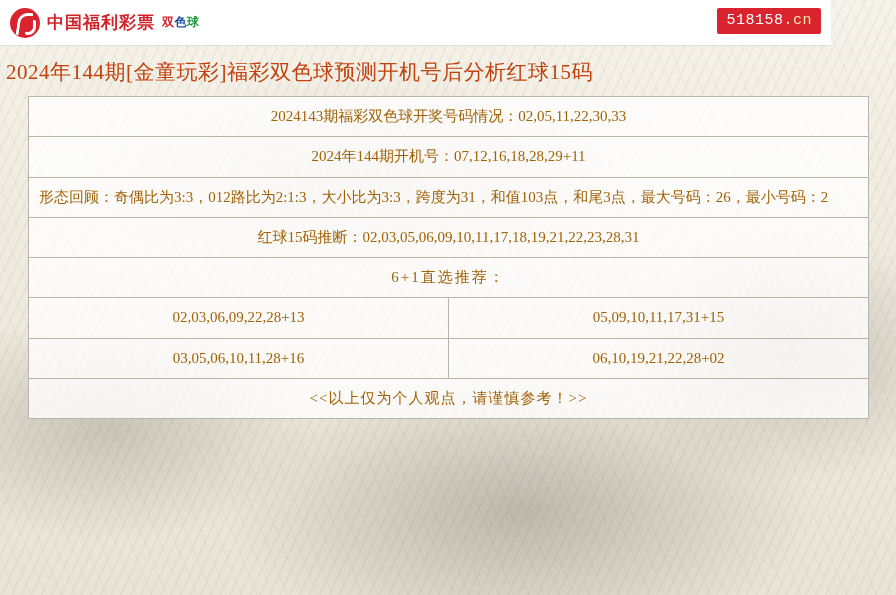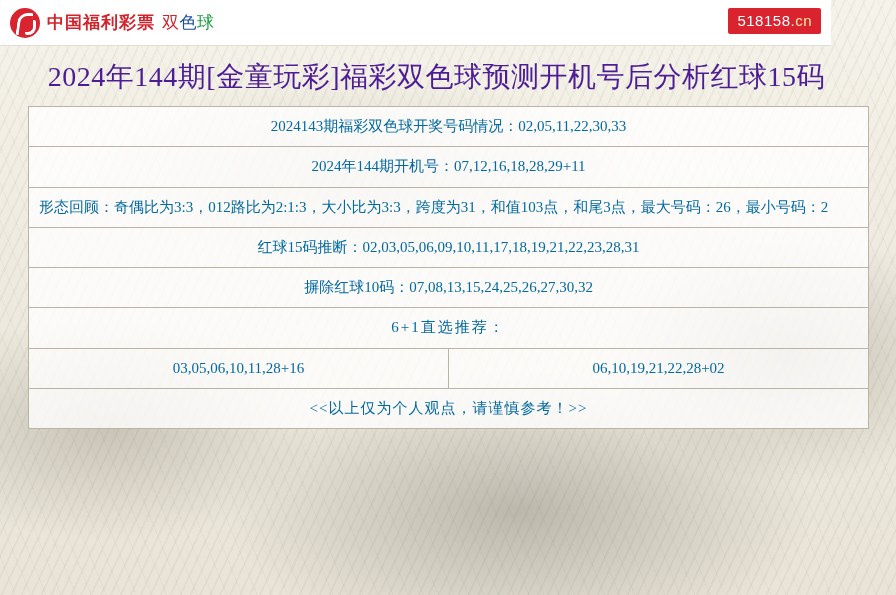--- a/index.html
+++ b/index.html
@@ -89,64 +89,64 @@
   }
   .logo-text-cn {
     font-family: "Liberation Serif", serif;
     font-size: 17px;
     color: #d2232a;
     letter-spacing: 1px;
     font-weight: bold;
   }
   .logo-text-ssq {
     font-family: "Liberation Serif", serif;
-    font-size: 17px;
-    font-weight: normal;
+    font-size: 12px;
+    font-weight: bold;
     letter-spacing: 0.5px;
   }
   .logo-text-ssq .c1 { color: #d2232a; }
   .logo-text-ssq .c2 { color: #1a4fa0; }
   .logo-text-ssq .c3 { color: #1a9a3c; }
   .site-badge {
     position: absolute;
     right: 10px;
     top: 8px;
     background: #d9232e;
     color: #ffffff;
-    font-family: Liberation Sans, sans-serif;
+    font-family: Liberation Mono, monospace;
     font-size: 15px;
     padding: 4px 9px 5px 9px;
     border-radius: 2px;
     letter-spacing: 0.5px;
   }
   .site-badge .dom { color: #ffe9a8; }
 
   
   .title {
-    text-align: right;
-    font-family: "Liberation Serif", serif;
-    font-size: 28px;
-    color: #4c1d95;
+    text-align: left;
+    font-family: "Liberation Serif", serif;
+    font-size: 21px;
+    color: #c2410c;
     padding: 12px 6px 10px 6px;
     letter-spacing: 0.5px;
     white-space: nowrap;
   }
 
   
   .tbl-wrap {
     padding: 0 28px;
     box-sizing: border-box;
   }
   table.info {
     width: 840px;
     border-collapse: collapse;
     background: rgba(255,255,255,0.80);
     font-family: "Liberation Serif", serif;
     font-size: 15px;
-    color: #0369a1;
+    color: #a16207;
     table-layout: fixed;
   }
   table.info td {
     border: 1px solid #b9b4a6;
     padding: 8px 10px;
     text-align: center;
     line-height: 1.55;
   }
   td.lead {
     text-align: justify;
@@ -193,24 +193,25 @@
         <tr>
           <td colspan="2"><span>2024年144期开机号：</span><span>07,12,16,18,28,29+11</span></td>
         </tr>
         <tr class="row-tall">
           <td colspan="2" class="lead">形态回顾：奇偶比为3:3，012路比为2:1:3，大小比为3:3，跨度为31，和值103点，和尾3点，最大号码：26，最小号码：2</td>
         </tr>
         <tr>
           <td colspan="2"><span>红球15码推断：</span><span>02,03,05,06,09,10,11,17,18,19,21,22,23,28,31</span></td>
         </tr>
         <tr>
-          <td colspan="2"><span>摒除红球10码：</span><span>07,08,13,15,24,25,26,27,30,32</span></td>
-        </tr>
-        <tr>
           <td colspan="2" class="spaced">6+1直选推荐：</td>
+        </tr>
+        <tr>
+          <td>02,03,06,09,22,28+13</td>
+          <td>05,09,10,11,17,31+15</td>
         </tr>
         <tr>
           <td>03,05,06,10,11,28+16</td>
           <td>06,10,19,21,22,28+02</td>
         </tr>
         <tr>
           <td colspan="2" class="footnote">&lt;&lt;以上仅为个人观点，请谨慎参考！&gt;&gt;</td>
         </tr>
       </tbody>
     </table>

